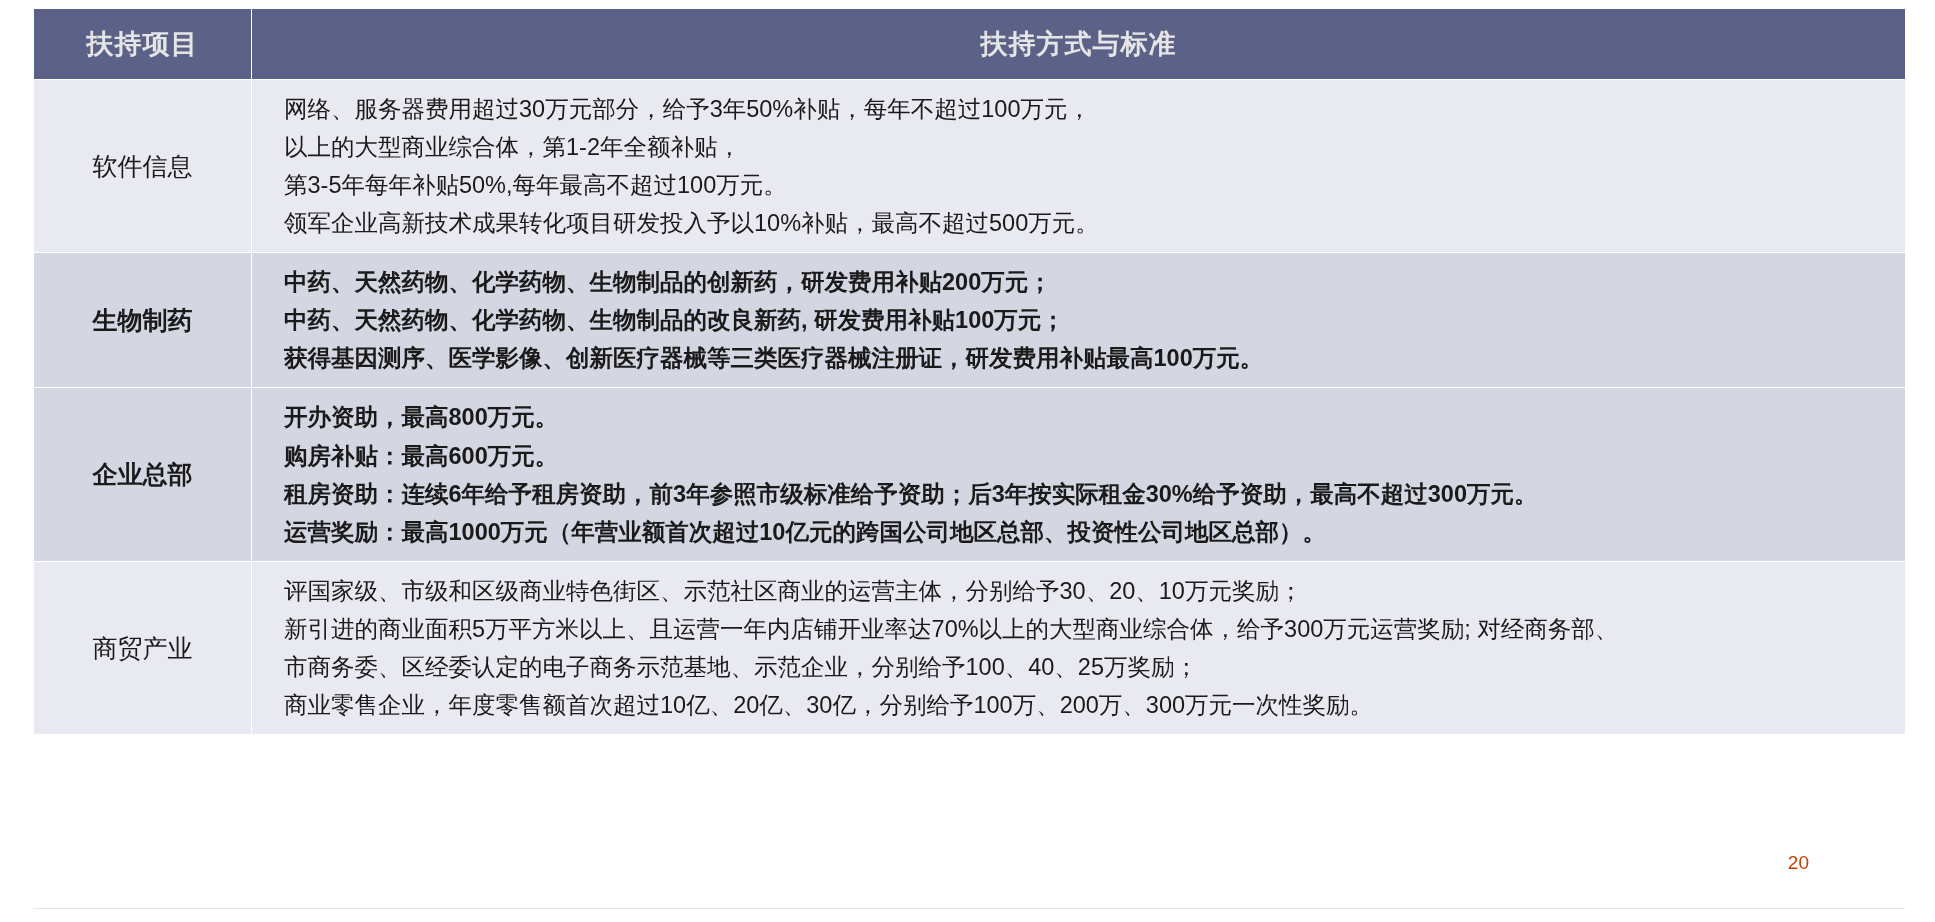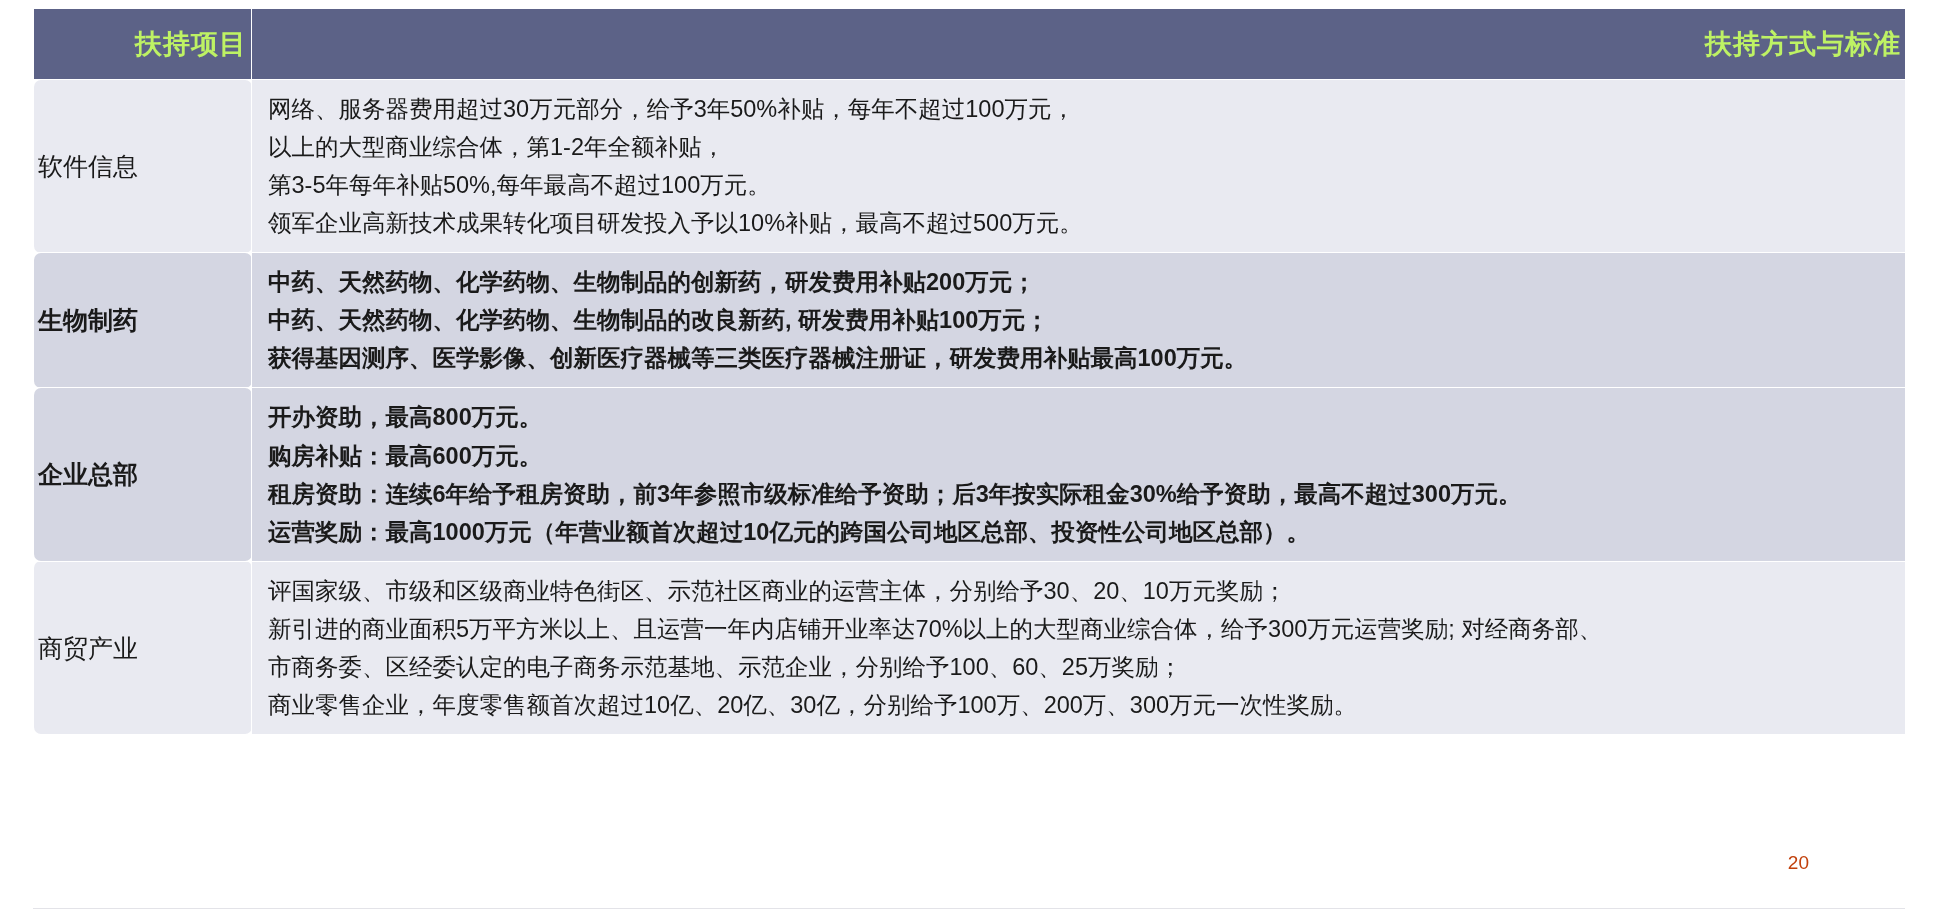--- a/index.html
+++ b/index.html
@@ -30,50 +30,49 @@
   table.support-table {
     border-collapse: collapse;
     width: 1872px;
     table-layout: fixed;
   }
   table.support-table col.c1 { width: 218px; }
   table.support-table col.c2 { width: 1654px; }
 
   thead th {
     background: #5c6287;
-    color: #bef264;
+    color: #e5e5e5;
     font-size: 27px;
     font-weight: bold;
-    text-align: right;
+    text-align: center;
     padding: 17px 4px 17px 4px;
     letter-spacing: 1px;
     border: 1px solid #ffffff;
     vertical-align: middle;
   }
   tbody td {
     border: 1px solid #ffffff;
     vertical-align: middle;
     font-size: 23.5px;
     color: #1a1a1a;
     line-height: 1.62;
   }
   td.item {
-    text-align: left;
+    text-align: center;
     font-size: 25px;
     padding: 6px 4px;
-    border-radius: 7px;
   }
   td.detail {
     padding: 10px 10px 10px 16px;
     text-align: left;
   }
   tr.shade-a td { background: #d4d6e2; font-weight: bold; }
   tr.shade-b td { background: #e9eaf1; }
 
-  .line { display: block; white-space: nowrap; }
+  .line { display: block; white-space: nowrap; margin-left: 16px; }
 
   .page-number {
     position: absolute;
     right: 126px;
     bottom: 48px;
     color: #c2410c;
     font-size: 19px;
     font-family: "Liberation Sans", sans-serif;
   }
   .bottom-rule {
@@ -132,21 +131,21 @@
             <span class="line">租房资助：连续6年给予租房资助，前3年参照市级标准给予资助；后3年按实际租金30%给予资助，最高不超过300万元。</span>
             <span class="line">运营奖励：最高1000万元（年营业额首次超过10亿元的跨国公司地区总部、投资性公司地区总部）。</span>
           </td>
         </tr>
 
         <tr class="shade-b">
           <td class="item">商贸产业</td>
           <td class="detail">
             <span class="line">评国家级、市级和区级商业特色街区、示范社区商业的运营主体，分别给予30、20、10万元奖励；</span>
             <span class="line">新引进的商业面积5万平方米以上、且运营一年内店铺开业率达70%以上的大型商业综合体，给予300万元运营奖励; 对经商务部、</span>
-            <span class="line">市商务委、区经委认定的电子商务示范基地、示范企业，分别给予100、60、25万奖励；</span>
+            <span class="line">市商务委、区经委认定的电子商务示范基地、示范企业，分别给予100、40、25万奖励；</span>
             <span class="line">商业零售企业，年度零售额首次超过10亿、20亿、30亿，分别给予100万、200万、300万元一次性奖励。</span>
           </td>
         </tr>
 
       </tbody>
     </table>
   </div>
 
   <div class="page-number">20</div>
   <div class="bottom-rule"></div>

